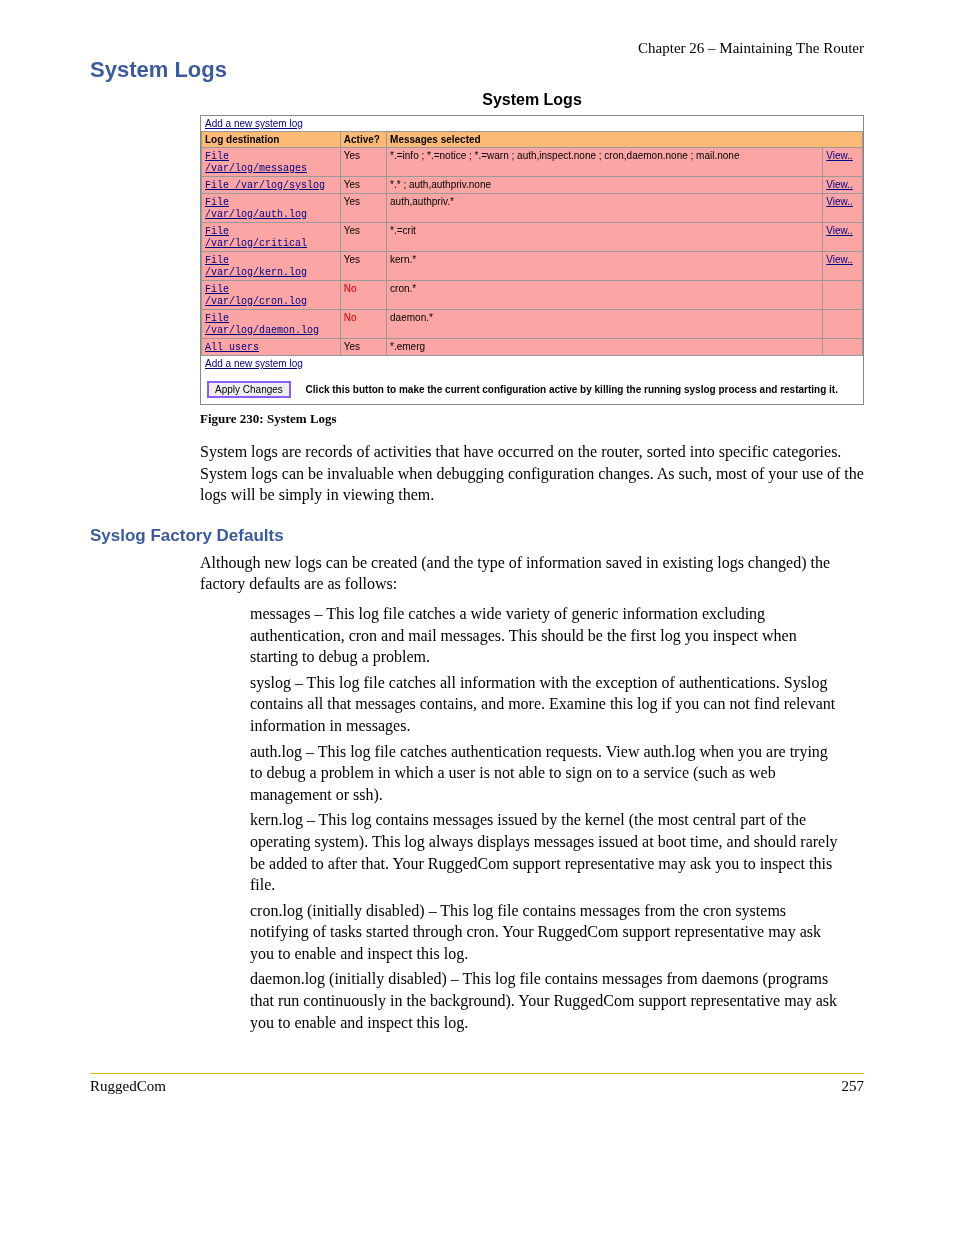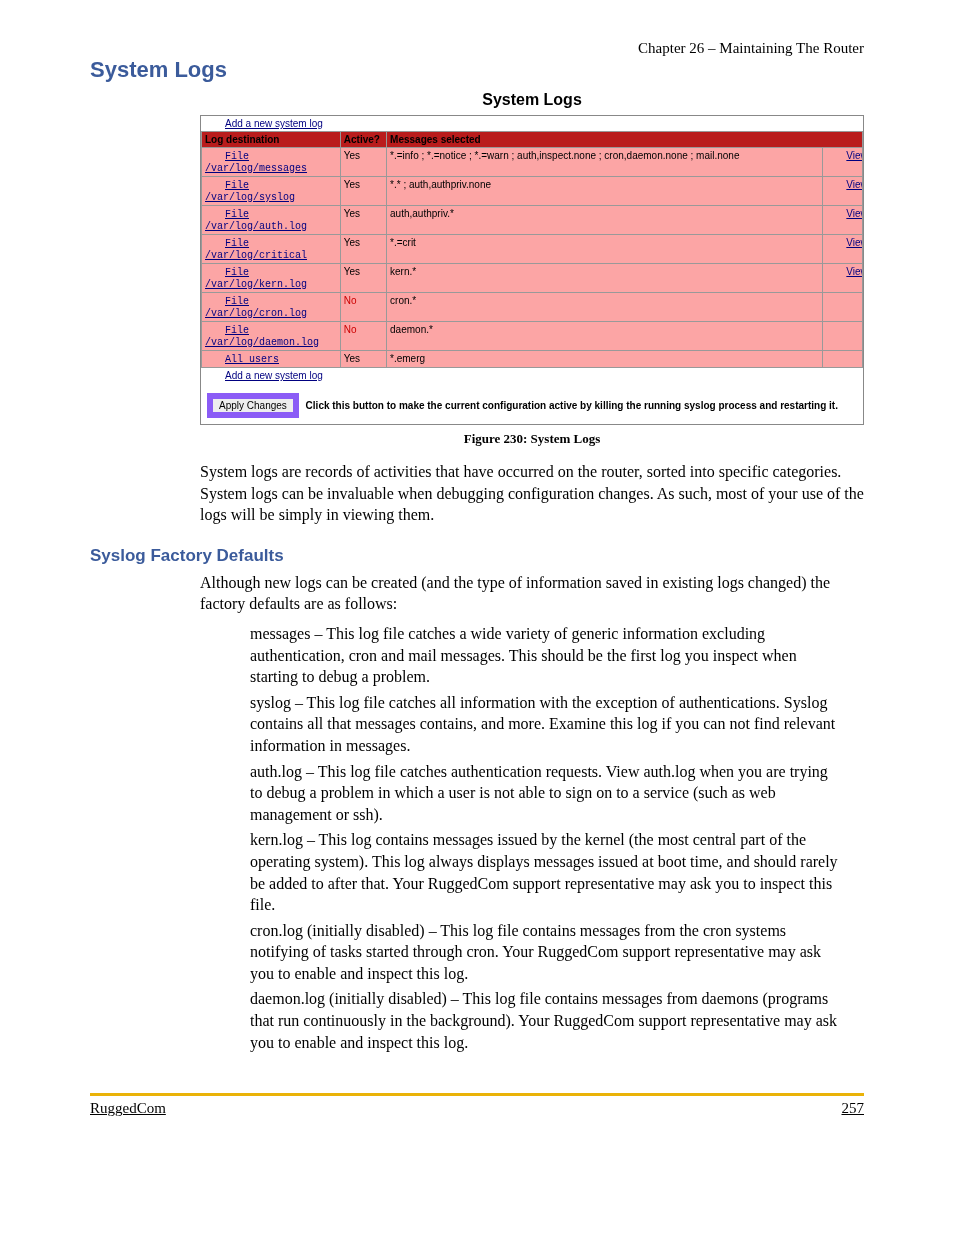--- a/index.html
+++ b/index.html
@@ -41,40 +41,39 @@
     margin-bottom: 6px;
   }
   .logs-panel {
     border: 1px solid #888;
     font-family: Verdana, Arial, sans-serif;
     font-size: 10px;
   }
   .logs-panel a {
     color: #000080;
     text-decoration: underline;
-    margin-left: 20px;
   }
   .add-link {
     font-size: 10px;
     padding: 2px 4px;
   }
   table.logs {
     width: 100%;
     border-collapse: collapse;
     table-layout: fixed;
   }
   table.logs th, table.logs td {
     border: 1px solid #999;
     padding: 2px 3px;
     text-align: left;
     vertical-align: top;
     overflow: hidden;
   }
   table.logs th {
-    background: #b91c1c;
+    background: #fdba74;
     font-weight: bold;
   }
   table.logs td {
     background: #fca5a5;
   }
   .col-dest { width: 21%; }
   .col-active { width: 7%; }
   .col-msg { width: auto; }
   .col-view { width: 6%; }
   .mono-link {
@@ -84,56 +83,54 @@
   .active-no { color: #c00; }
   .apply-row {
     margin-top: 10px;
     padding: 0 6px 6px 6px;
     font-size: 10px;
   }
   .apply-button {
     font-family: Verdana, Arial, sans-serif;
     font-size: 10px;
     padding: 1px 6px;
-    border: 6px solid #8b5cf6;
+    border: 2px solid #8b5cf6;
     background: #eee;
-    margin-right: 4px;
+    margin-right: 12px;
     display: inline-block;
   }
   .apply-desc {
     display: inline;
     font-weight: bold;
   }
   .figure-caption {
     font-family: "Times New Roman", Times, serif;
     font-weight: bold;
     font-size: 13px;
     margin: 6px 0 14px 0;
-    text-align: center;
   }
   p.body {
     margin: 6px 0 8px 0;
     line-height: 1.35;
   }
   .def-block {
     margin-left: 160px;
     margin-right: 24px;
   }
   .def-block p {
     margin: 4px 0;
     line-height: 1.35;
   }
   .page-footer {
-    border-top: 3px solid #eab308;
+    border-top: 1px solid #eab308;
     margin-top: 40px;
     padding-top: 4px;
     font-size: 15px;
     display: flex;
     justify-content: space-between;
-    text-decoration: underline;
   }
 </style>
 </head>
 <body>
 
 <div class="chapter-header">Chapter 26 – Maintaining The Router</div>
 
 <h1 class="section-title">System Logs</h1>
 
 <div class="indented">

